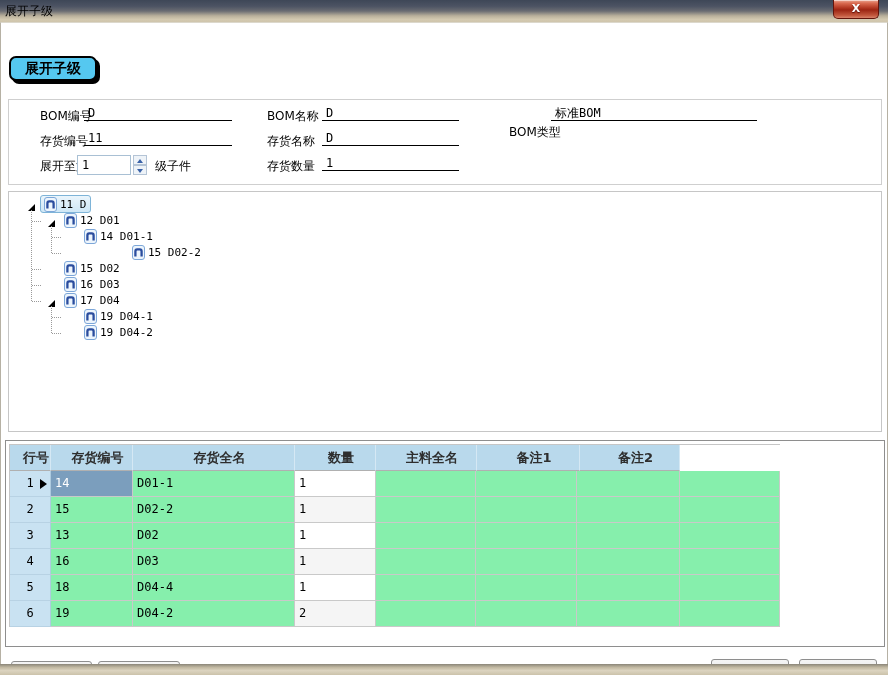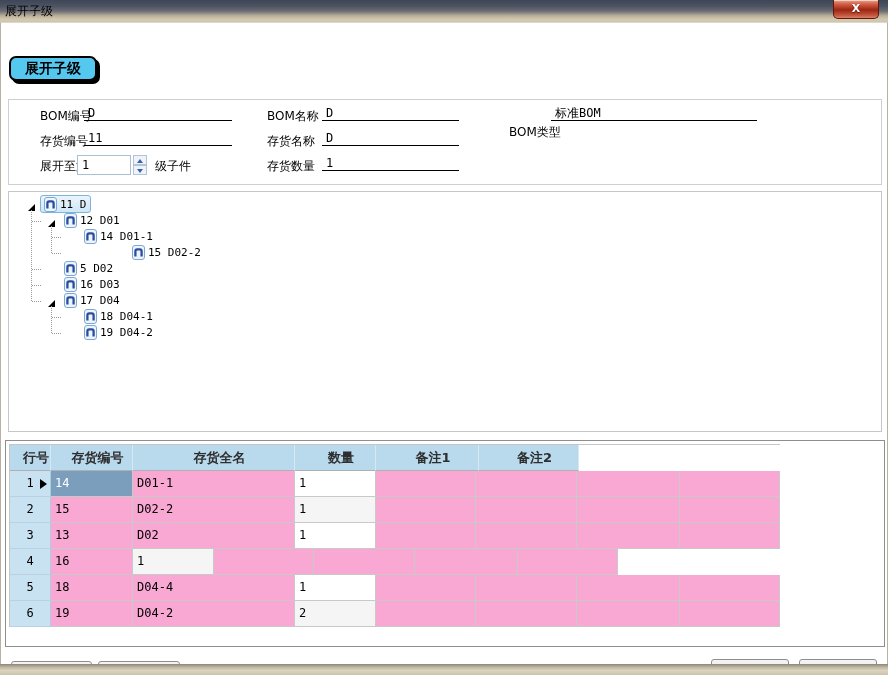--- a/index.html
+++ b/index.html
@@ -50,21 +50,21 @@
   .tlabel{font-family:"DejaVu Sans Mono","Liberation Mono",monospace;font-size:11px;}
   .vline{position:absolute;width:0;border-left:1px dotted #9a9a9a;}
   .hline{position:absolute;height:0;border-top:1px dotted #9a9a9a;}
   
   .table-panel{position:absolute;left:4px;top:417px;width:878px;height:205px;border:1px solid #8e8e8e;background:#fff;}
   .grid{position:absolute;left:3px;top:3px;border-top:1px solid #c6c6c6;border-left:1px solid #c6c6c6;}
   .tr{display:flex;}
   .th,.td{box-sizing:border-box;height:26px;border-right:1px solid #c9c9c9;border-bottom:1px solid #c9c9c9;overflow:hidden;}
   .th{background:#b9d9ec;border-right:1px solid #d5e8f4;border-bottom:1px solid #b0b0b0;
       font-weight:bold;font-size:13px;color:#2e2e2e;display:flex;align-items:center;justify-content:center;padding-left:12px;}
-  .td{background:#f9a8d4;font-family:"DejaVu Sans Mono","Liberation Mono",monospace;font-size:12px;line-height:25px;padding-left:4px;}
+  .td{background:#86efac;font-family:"DejaVu Sans Mono","Liberation Mono",monospace;font-size:12px;line-height:25px;padding-left:4px;}
   .td.rn{background:#c9e2f2;border-right-color:#aecbdf;border-bottom-color:#b8d2e4;position:relative;
       text-align:center;padding-left:0;font-family:"DejaVu Sans Mono",monospace;}
   .marker{position:absolute;right:3px;top:8px;width:0;height:0;border-left:7px solid #000;
       border-top:5px solid transparent;border-bottom:5px solid transparent;}
   .td.qty.o{background:#ffffff;}
   .td.qty.e{background:#f5f5f5;}
   .td.selcell{background:#7b9ebd;color:#fff;}
   .c0{width:41px;}.c1{width:82px;}.c2{width:162px;}.c3{width:81px;}
   .c4{width:100px;}.c5{width:101px;}.c6{width:103px;}.c7{width:100px;}
   
@@ -171,21 +171,21 @@
         </div>
         <div class="tnode" style="top: 69px; padding-left: 37px;">
           <span class="arrow"></span>
           <span class="grp">
             <span class="nicon">
               <svg width="13" height="15" viewBox="0 0 13 15">
                 <rect x="0.5" y="0.5" width="12" height="14" rx="2.5" fill="#edf5fc" stroke="#7da7d9"></rect>
                 <path d="M3.4 11.6 V6.4 Q3.4 4.3 5.2 4.3 H7.8 Q9.6 4.3 9.6 6.4 V11.6" fill="none" stroke="#2b4d9e" stroke-width="2.3"></path>
               </svg>
             </span>
-            <span class="tlabel">5 D02</span>
+            <span class="tlabel">15 D02</span>
           </span>
         </div>
         <div class="tnode" style="top: 85px; padding-left: 37px;">
           <span class="arrow"></span>
           <span class="grp">
             <span class="nicon">
               <svg width="13" height="15" viewBox="0 0 13 15">
                 <rect x="0.5" y="0.5" width="12" height="14" rx="2.5" fill="#edf5fc" stroke="#7da7d9"></rect>
                 <path d="M3.4 11.6 V6.4 Q3.4 4.3 5.2 4.3 H7.8 Q9.6 4.3 9.6 6.4 V11.6" fill="none" stroke="#2b4d9e" stroke-width="2.3"></path>
               </svg>
@@ -207,21 +207,21 @@
         </div>
         <div class="tnode" style="top: 117px; padding-left: 57px;">
           <span class="arrow"></span>
           <span class="grp">
             <span class="nicon">
               <svg width="13" height="15" viewBox="0 0 13 15">
                 <rect x="0.5" y="0.5" width="12" height="14" rx="2.5" fill="#edf5fc" stroke="#7da7d9"></rect>
                 <path d="M3.4 11.6 V6.4 Q3.4 4.3 5.2 4.3 H7.8 Q9.6 4.3 9.6 6.4 V11.6" fill="none" stroke="#2b4d9e" stroke-width="2.3"></path>
               </svg>
             </span>
-            <span class="tlabel">18 D04-1</span>
+            <span class="tlabel">19 D04-1</span>
           </span>
         </div>
         <div class="tnode" style="top: 133px; padding-left: 57px;">
           <span class="arrow"></span>
           <span class="grp">
             <span class="nicon">
               <svg width="13" height="15" viewBox="0 0 13 15">
                 <rect x="0.5" y="0.5" width="12" height="14" rx="2.5" fill="#edf5fc" stroke="#7da7d9"></rect>
                 <path d="M3.4 11.6 V6.4 Q3.4 4.3 5.2 4.3 H7.8 Q9.6 4.3 9.6 6.4 V11.6" fill="none" stroke="#2b4d9e" stroke-width="2.3"></path>
               </svg>
@@ -242,20 +242,21 @@
         <div class="hline" style="left: 43px; top: 141px; width: 9px;"></div>
       </div>
 
     <div class="table-panel">
       <div class="grid">
           <div class="tr">
             <div class="th c0">行号</div>
             <div class="th c1">存货编号</div>
             <div class="th c2">存货全名</div>
             <div class="th c3">数量</div>
+            <div class="th c5">主料全名</div>
             <div class="th c6">备注1</div>
             <div class="th c7">备注2</div>
           </div>
           <div class="tr">
             <div class="td c0 rn"><span>1</span><span class="marker"></span></div>
             <div class="td c1 selcell">14</div>
             <div class="td c2">D01-1</div>
             <div class="td c3 qty o">1</div>
             <div class="td c4"></div>
             <div class="td c5"></div>
@@ -278,20 +279,21 @@
             <div class="td c2">D02</div>
             <div class="td c3 qty o">1</div>
             <div class="td c4"></div>
             <div class="td c5"></div>
             <div class="td c6"></div>
             <div class="td c7"></div>
           </div>
           <div class="tr">
             <div class="td c0 rn"><span>4</span></div>
             <div class="td c1">16</div>
+            <div class="td c2">D03</div>
             <div class="td c3 qty e">1</div>
             <div class="td c4"></div>
             <div class="td c5"></div>
             <div class="td c6"></div>
             <div class="td c7"></div>
           </div>
           <div class="tr">
             <div class="td c0 rn"><span>5</span></div>
             <div class="td c1">18</div>
             <div class="td c2">D04-4</div>

